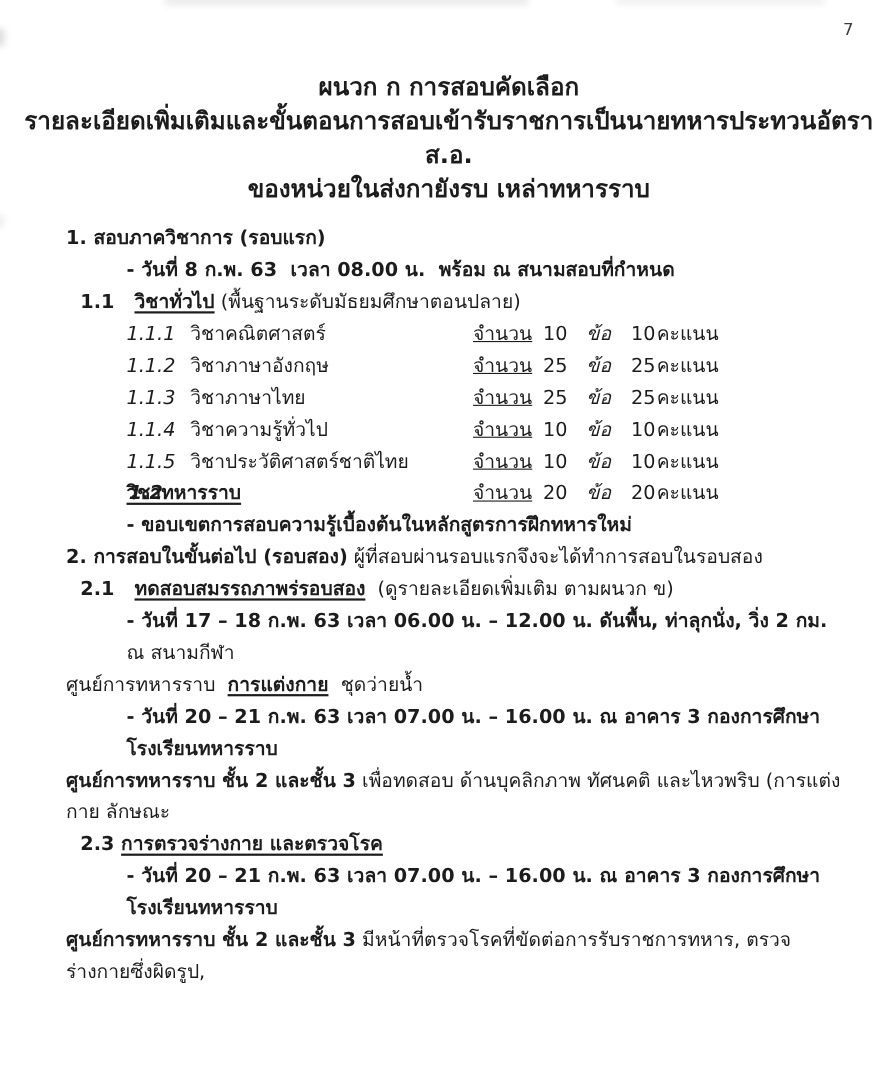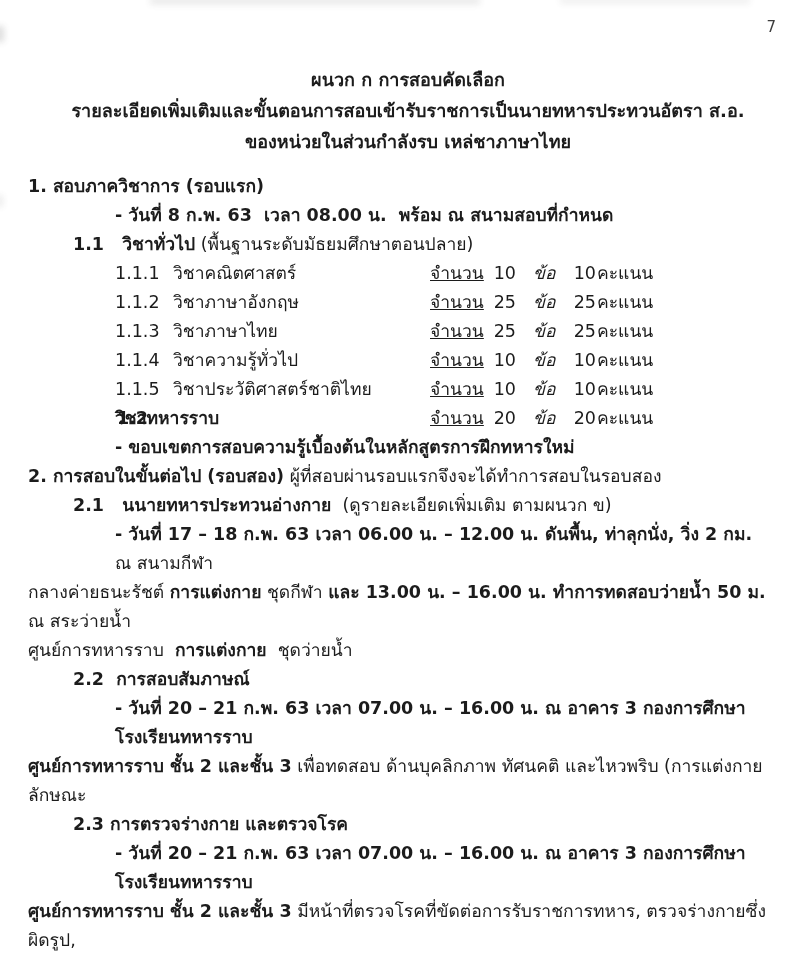--- a/index.html
+++ b/index.html
@@ -25,51 +25,52 @@
     position: absolute;
     top: 18px;
     right: 24px;
     font-size: 15px;
     color: #3d3d3d;
   }
   .doc-header {
     padding-top: 64px;
     text-align: center;
     font-weight: bold;
-    font-size: 18px;
+    font-size: 22px;
     line-height: 31px;
     padding-left: 16px;
   }
   .doc-body {
     margin-top: 15px;
     padding: 0 30px 0 28px;
     font-size: 17.5px;
   }
   .line {
     line-height: 29px;
     min-height: 29px;
     white-space: nowrap;
   }
   .line span { white-space: pre-wrap; }
-  .ind0 { padding-left: 0; }
+  .ind0 { padding-left: 0; margin-left: 32px; }
   .ind1 { padding-left: 45px; }
   .ind2 { padding-left: 87px; }
   .b { font-weight: bold; }
   .u {
+    text-decoration: underline;
     text-decoration-thickness: 1.8px;
     text-underline-offset: 3px;
   }
   
   .srow {
     position: relative;
     height: 29px;
     line-height: 29px;
   }
   .srow span { position: absolute; top: 0; white-space: nowrap; }
-  .c-num    { left: 87px; }
+  .c-num    { left: 87px; font-style: italic; }
   .c-name   { left: 145px; }
   .srow.lvl2 .c-num  { left: 45px; margin-left: 44px; }
   .srow.lvl2 .c-name { left: 87px; }
   .c-clabel { left: 402px; text-decoration: underline; }
   .c-count  { left: 448px; width: 40px; text-align: right; }
   .c-unit   { left: 505px; font-style: italic; }
   .c-score  { left: 528px; width: 40px; text-align: right; }
   .c-slabel { left: 569px; text-align: center; }
   
   .art {
@@ -89,21 +90,21 @@
   <div class="art art1"></div>
   <div class="art art2"></div>
   <div class="art art3"></div>
   <div class="art art4"></div>
 
   <div class="page-number">7</div>
 
   <div class="doc-header">
     <div>ผนวก ก การสอบคัดเลือก</div>
     <div>รายละเอียดเพิ่มเติมและขั้นตอนการสอบเข้ารับราชการเป็นนายทหารประทวนอัตรา ส.อ.</div>
-    <div>ของหน่วยในส่วนกำลังรบ เหล่ชาภาษาไทย</div>
+    <div>ของหน่วยในส่งกายังรบ เหล่าทหารราบ</div>
   </div>
 
   <div class="doc-body">
       <div class="line ind0"><span class="b ">1. สอบภาควิชาการ (รอบแรก)</span></div>
       <div class="line ind2"><span class="b ">- วันที่ 8 ก.พ. 63  เวลา 08.00 น.  พร้อม ณ สนามสอบที่กำหนด</span></div>
       <div class="line ind1"><span class="b ">1.1   </span><span class="b u">วิชาทั่วไป</span><span> (พื้นฐานระดับมัธยมศึกษาตอนปลาย)</span></div>
       <div class="srow">
         <span class="c-num">1.1.1</span>
         <span class="c-name">วิชาคณิตศาสตร์</span>
         <span class="c-clabel">จำนวน</span>
@@ -152,24 +153,22 @@
         <span class="c-num b">1.2</span>
         <span class="c-name b u">วิชาทหารราบ</span>
         <span class="c-clabel">จำนวน</span>
         <span class="c-count">20</span>
         <span class="c-unit">ข้อ</span>
         <span class="c-score">20</span>
         <span class="c-slabel">คะแนน</span>
       </div>
       <div class="line ind2"><span class="b ">- ขอบเขตการสอบความรู้เบื้องต้นในหลักสูตรการฝึกทหารใหม่</span></div>
       <div class="line ind0"><span class="b ">2. การสอบในขั้นต่อไป (รอบสอง)</span><span> ผู้ที่สอบผ่านรอบแรกจึงจะได้ทำการสอบในรอบสอง</span></div>
-      <div class="line ind1"><span class="b ">2.1   </span><span class="b u">นนายทหารประทวนอ่างกาย</span><span>  (ดูรายละเอียดเพิ่มเติม ตามผนวก ข)</span></div>
+      <div class="line ind1"><span class="b ">2.1   </span><span class="b u">ทดสอบสมรรถภาพร่รอบสอง</span><span>  (ดูรายละเอียดเพิ่มเติม ตามผนวก ข)</span></div>
       <div class="line ind2"><span class="b ">- วันที่ 17 – 18 ก.พ. 63 เวลา 06.00 น. – 12.00 น. ดันพื้น, ท่าลุกนั่ง, วิ่ง 2 กม.</span><span> ณ สนามกีฬา</span></div>
-      <div class="line ind0"><span>กลางค่ายธนะรัชต์ </span><span class="b u">การแต่งกาย</span><span> ชุดกีฬา </span><span class="b ">และ 13.00 น. – 16.00 น. ทำการทดสอบว่ายน้ำ 50 ม.</span><span>  ณ สระว่ายน้ำ</span></div>
       <div class="line ind0"><span>ศูนย์การทหารราบ  </span><span class="b u">การแต่งกาย</span><span>  ชุดว่ายน้ำ</span></div>
-      <div class="line ind1"><span class="b ">2.2  </span><span class="b u">การสอบสัมภาษณ์</span></div>
       <div class="line ind2"><span class="b ">- วันที่ 20 – 21 ก.พ. 63 เวลา 07.00 น. – 16.00 น. ณ อาคาร 3 กองการศึกษา โรงเรียนทหารราบ</span></div>
       <div class="line ind0"><span class="b ">ศูนย์การทหารราบ ชั้น 2 และชั้น 3</span><span> เพื่อทดสอบ ด้านบุคลิกภาพ ทัศนคติ และไหวพริบ (การแต่งกาย ลักษณะ</span></div>
       <div class="line ind1"><span class="b ">2.3 </span><span class="b u">การตรวจร่างกาย และตรวจโรค</span></div>
       <div class="line ind2"><span class="b ">- วันที่ 20 – 21 ก.พ. 63 เวลา 07.00 น. – 16.00 น. ณ อาคาร 3 กองการศึกษา โรงเรียนทหารราบ</span></div>
       <div class="line ind0"><span class="b ">ศูนย์การทหารราบ ชั้น 2 และชั้น 3</span><span> มีหน้าที่ตรวจโรคที่ขัดต่อการรับราชการทหาร, ตรวจร่างกายซึ่งผิดรูป,</span></div>
     </div>
 </div>
 
 </body></html>

